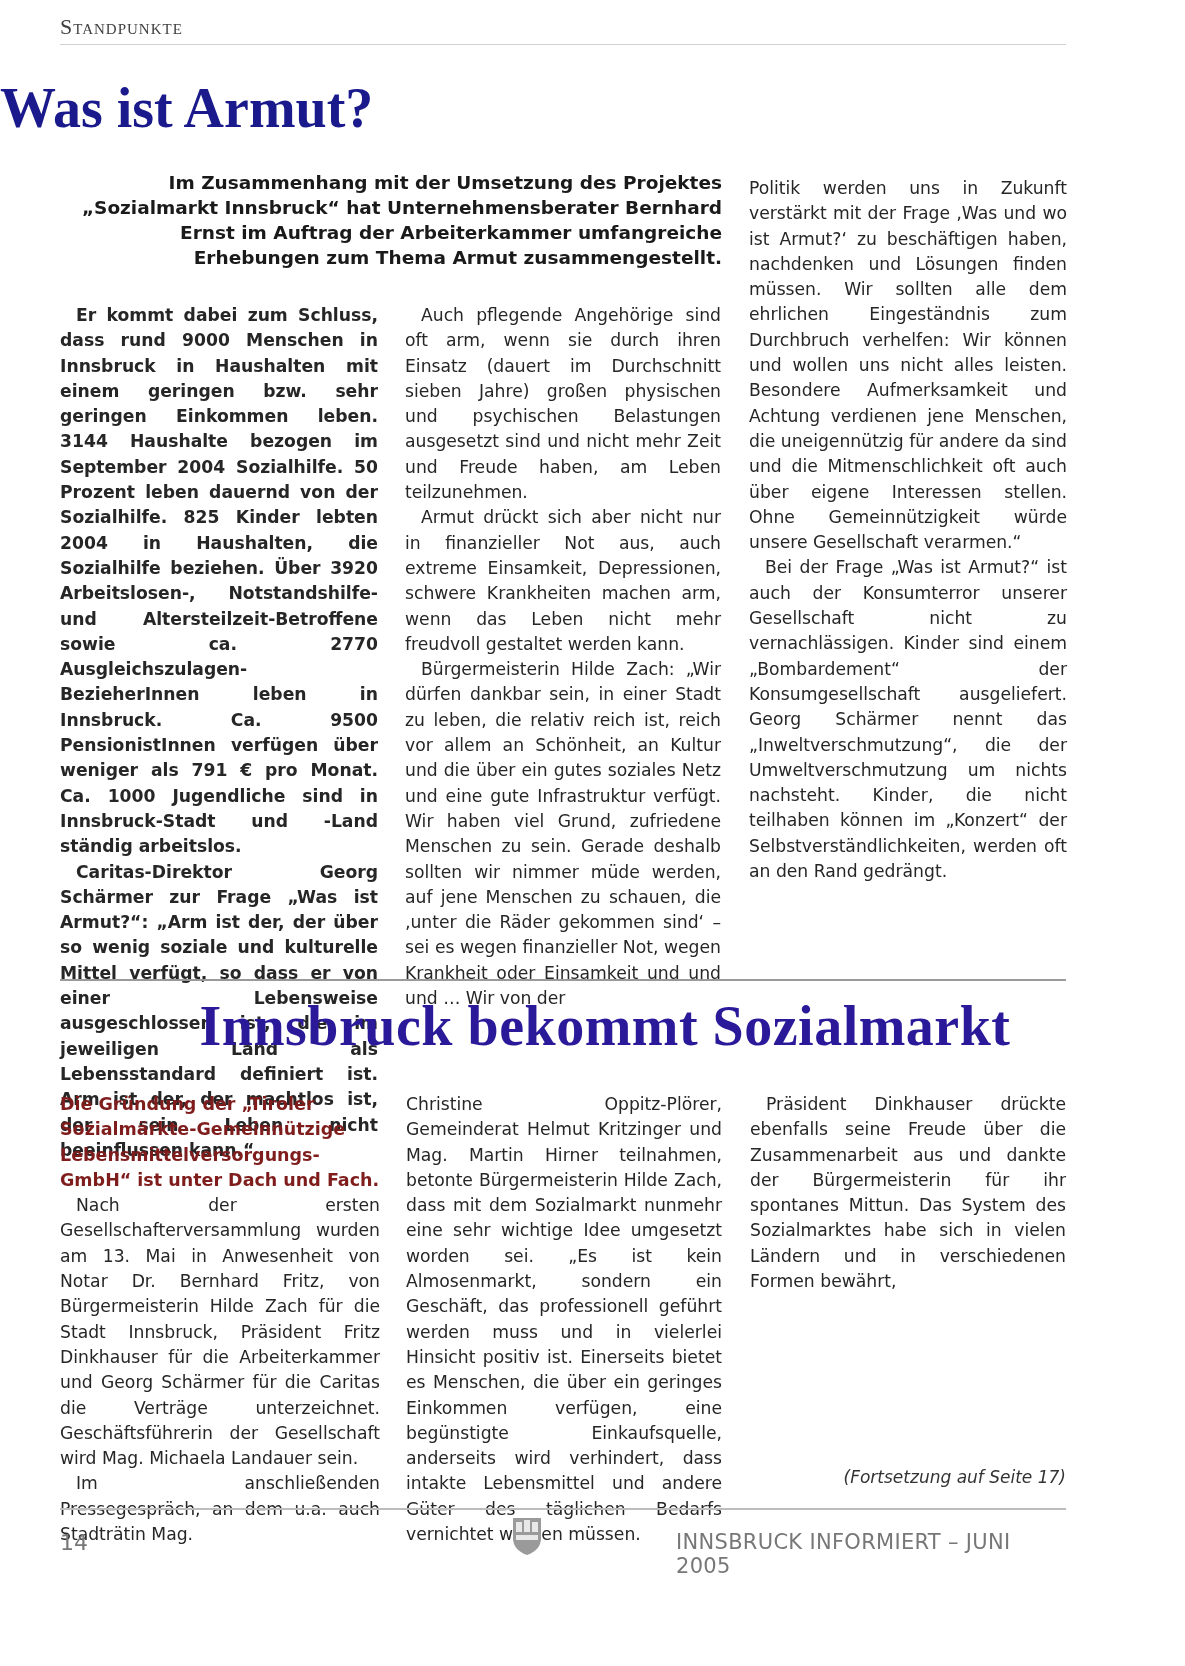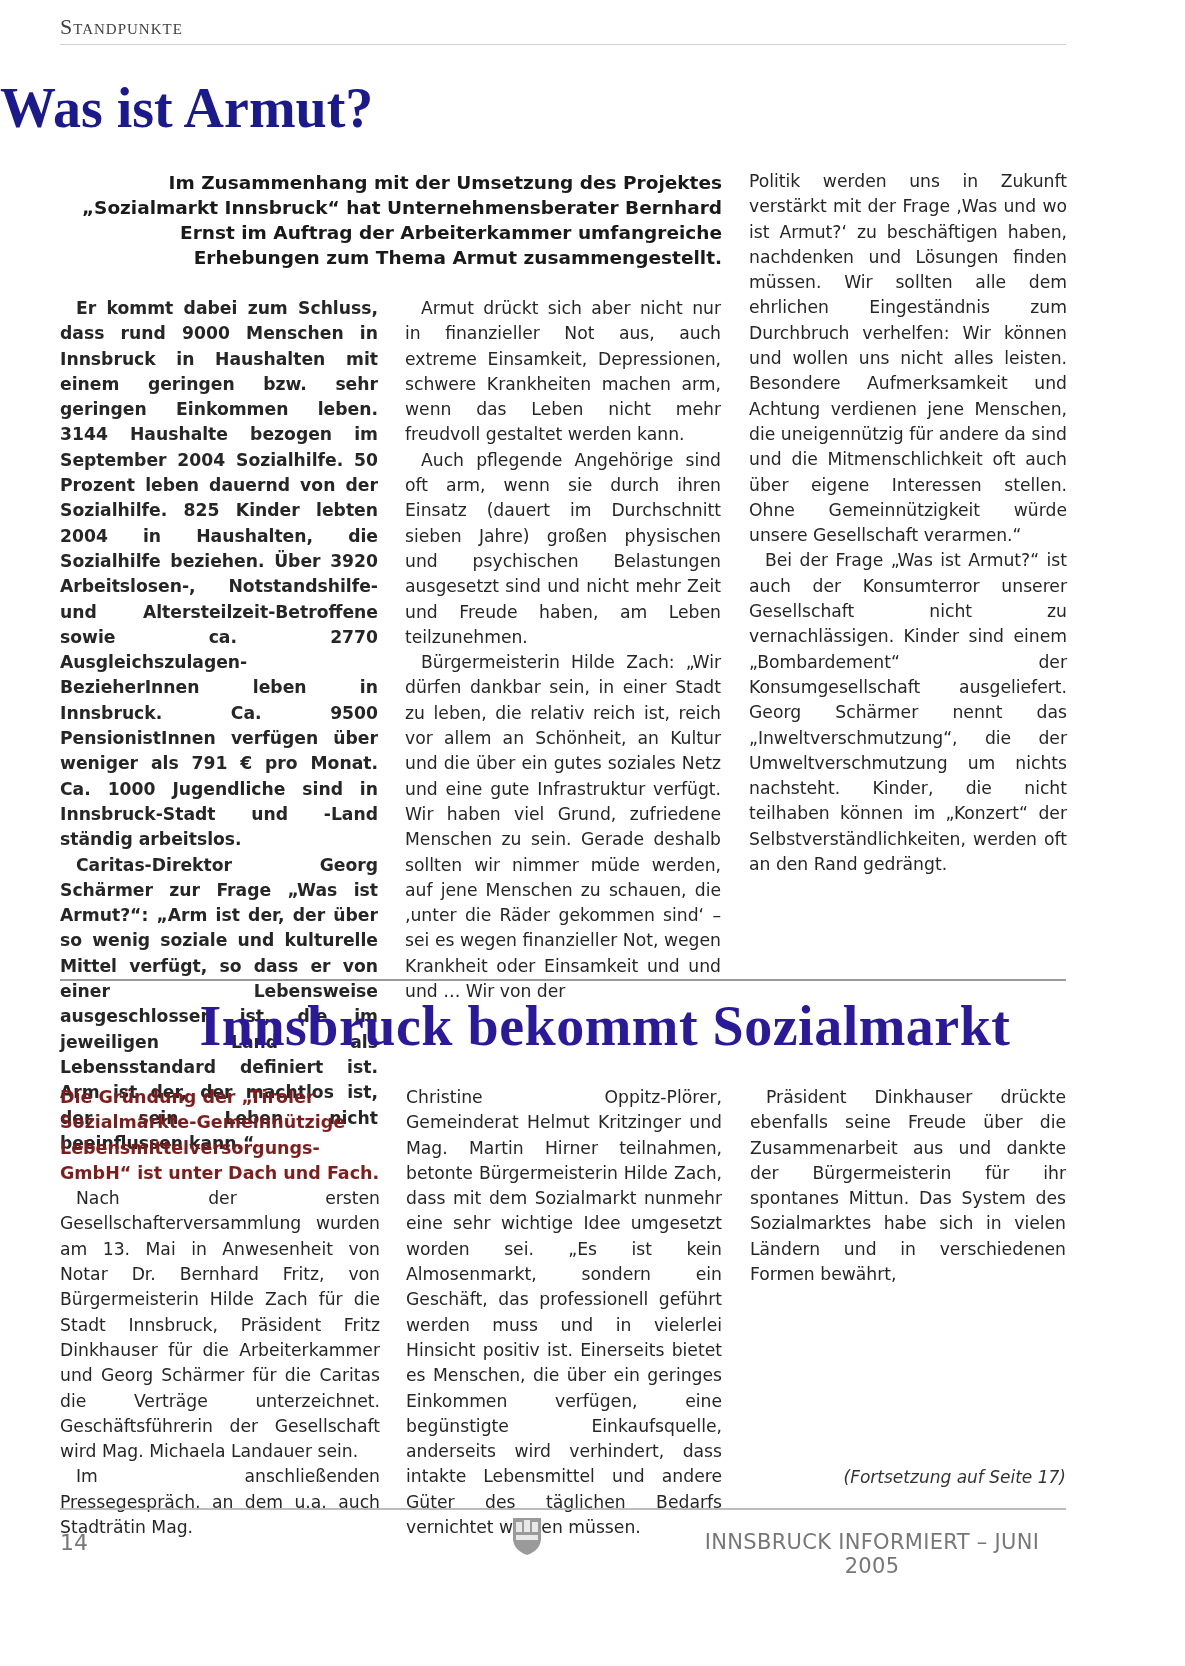--- a/index.html
+++ b/index.html
@@ -9,54 +9,54 @@
 
   #section-header { position: absolute; left: 60px; top: 14px; font-size: 22px; color: #404040; letter-spacing: 1px; font-variant: small-caps; }
   .rule { position: absolute; left: 60px; width: 1006px; height: 2px; background: #c9c9c9; }
   #rule-top { top: 44px; height: 1px; background: #d0d0d0; }
   #rule-mid { top: 979px; background: #9a9a9a; }
   #rule-bottom { top: 1508px; background: #bdbdbd; }
 
   #title1 { position: absolute; left: 0; width: 1120px; top: 76px; text-align: left; font-size: 56px; font-weight: bold; color: #1a1a8c; }
   #lead1 { position: absolute; left: 62px; width: 660px; top: 170px; text-align: right; font-size: 18.5px; font-weight: bold; line-height: 25px; color: #1a1a1a; }
 
-  .col { position: absolute; font-size: 17.2px; line-height: 25.3px; color: #262626; text-align: justify; }
+  .col { position: absolute; font-size: 17.2px; line-height: 25.3px; color: #262626; text-align: justify; margin-top: 7px; }
   .col p { margin: 0; text-indent: 16px; }
   .col p.noindent { text-indent: 0; }
   #a1c1 { left: 60px; top: 296px; width: 318px; font-weight: bold; }
   #a1c2 { left: 405px; top: 296px; width: 316px; }
   #a1c3 { left: 749px; top: 169px; width: 318px; }
 
   #title2 { position: absolute; left: 0; width: 1130px; top: 994px; text-align: center; font-size: 56px; font-weight: bold; color: #2a1a9a; letter-spacing: 0.5px; padding-left: 40px; }
   #a2c1 { left: 60px; top: 1085px; width: 320px; }
   #a2c2 { left: 406px; top: 1085px; width: 316px; }
   #a2c3 { left: 750px; top: 1085px; width: 316px; }
   .lead2 { font-weight: bold; font-size: 17.5px; line-height: 25.3px; text-indent: 0 !important; color: #7f1d1d; text-align: left; }
   #continued { position: absolute; left: 750px; width: 316px; top: 1467px; text-align: right; font-style: italic; font-size: 17px; color: #333; }
 
   #footer-page { position: absolute; left: 60px; top: 1530px; font-size: 22px; color: #777; }
   #footer-logo { position: absolute; left: 512px; top: 1516px; width: 30px; height: 40px; }
-  #footer-pub { position: absolute; left: 676px; width: 392px; top: 1530px; font-size: 21px; color: #777; text-align: center; letter-spacing: 0.3px; }
+  #footer-pub { position: absolute; left: 676px; width: 392px; top: 1530px; font-size: 21px; color: #777; text-align: left; letter-spacing: 0.3px; }
 </style>
 </head>
 <body>
 
 <div id="section-header" class="serif">Standpunkte</div>
 <div id="rule-top" class="rule"></div>
 
 <h1 id="title1" class="serif" style="margin:0">Was ist Armut?</h1>
 <div id="lead1" class="sans">Im Zusammenhang mit der Umsetzung des Projektes „Sozialmarkt Innsbruck“ hat Unternehmensberater Bernhard Ernst im Auftrag der Arbeiterkammer umfangreiche Erhebungen zum Thema Armut zusammengestellt.</div>
 
 <div id="a1c1" class="col sans">
   <p>Er kommt dabei zum Schluss, dass rund 9000 Menschen in Innsbruck in Haushalten mit einem geringen bzw. sehr geringen Einkommen leben. 3144 Haushalte bezogen im September 2004 Sozialhilfe. 50 Prozent leben dauernd von der Sozialhilfe. 825 Kinder lebten 2004 in Haushalten, die Sozialhilfe beziehen. Über 3920 Arbeitslosen-, Notstandshilfe- und Altersteilzeit-Betroffene sowie ca. 2770 Ausgleichszulagen-BezieherInnen leben in Innsbruck. Ca. 9500 PensionistInnen verfügen über weniger als 791 € pro Monat. Ca. 1000 Jugendliche sind in Innsbruck-Stadt und -Land ständig arbeitslos.</p>
   <p>Caritas-Direktor Georg Schärmer zur Frage „Was ist Armut?“: „Arm ist der, der über so wenig soziale und kulturelle Mittel verfügt, so dass er von einer Lebensweise ausgeschlossen ist, die im jeweiligen Land als Lebensstandard definiert ist. Arm ist der, der machtlos ist, der sein Leben nicht beeinflussen kann.“</p>
 </div>
 <div id="a1c2" class="col sans">
+  <p>Auch pflegende Angehörige sind oft arm, wenn sie durch ihren Einsatz (dauert im Durchschnitt sieben Jahre) großen physischen und psychischen Belastungen ausgesetzt sind und nicht mehr Zeit und Freude haben, am Leben teilzunehmen.</p>
   <p>Armut drückt sich aber nicht nur in finanzieller Not aus, auch extreme Einsamkeit, Depressionen, schwere Krankheiten machen arm, wenn das Leben nicht mehr freudvoll gestaltet werden kann.</p>
-  <p>Auch pflegende Angehörige sind oft arm, wenn sie durch ihren Einsatz (dauert im Durchschnitt sieben Jahre) großen physischen und psychischen Belastungen ausgesetzt sind und nicht mehr Zeit und Freude haben, am Leben teilzunehmen.</p>
   <p>Bürgermeisterin Hilde Zach: „Wir dürfen dankbar sein, in einer Stadt zu leben, die relativ reich ist, reich vor allem an Schönheit, an Kultur und die über ein gutes soziales Netz und eine gute Infrastruktur verfügt. Wir haben viel Grund, zufriedene Menschen zu sein. Gerade deshalb sollten wir nimmer müde werden, auf jene Menschen zu schauen, die ‚unter die Räder gekommen sind‘ – sei es wegen finanzieller Not, wegen Krankheit oder Einsamkeit und und und … Wir von der</p>
 </div>
 <div id="a1c3" class="col sans">
   <p class="noindent">Politik werden uns in Zukunft verstärkt mit der Frage ‚Was und wo ist Armut?‘ zu beschäftigen haben, nachdenken und Lösungen finden müssen. Wir sollten alle dem ehrlichen Eingeständnis zum Durchbruch verhelfen: Wir können und wollen uns nicht alles leisten. Besondere Aufmerksamkeit und Achtung verdienen jene Menschen, die uneigennützig für andere da sind und die Mitmenschlichkeit oft auch über eigene Interessen stellen. Ohne Gemeinnützigkeit würde unsere Gesellschaft verarmen.“</p>
   <p>Bei der Frage „Was ist Armut?“ ist auch der Konsumterror unserer Gesellschaft nicht zu vernachlässigen. Kinder sind einem „Bombardement“ der Konsumgesellschaft ausgeliefert. Georg Schärmer nennt das „Inweltverschmutzung“, die der Umweltverschmutzung um nichts nachsteht. Kinder, die nicht teilhaben können im „Konzert“ der Selbstverständlichkeiten, werden oft an den Rand gedrängt.</p>
 </div>
 
 <div id="rule-mid" class="rule"></div>
 
 <h1 id="title2" class="serif" style="margin:0">Innsbruck bekommt Sozialmarkt</h1>

